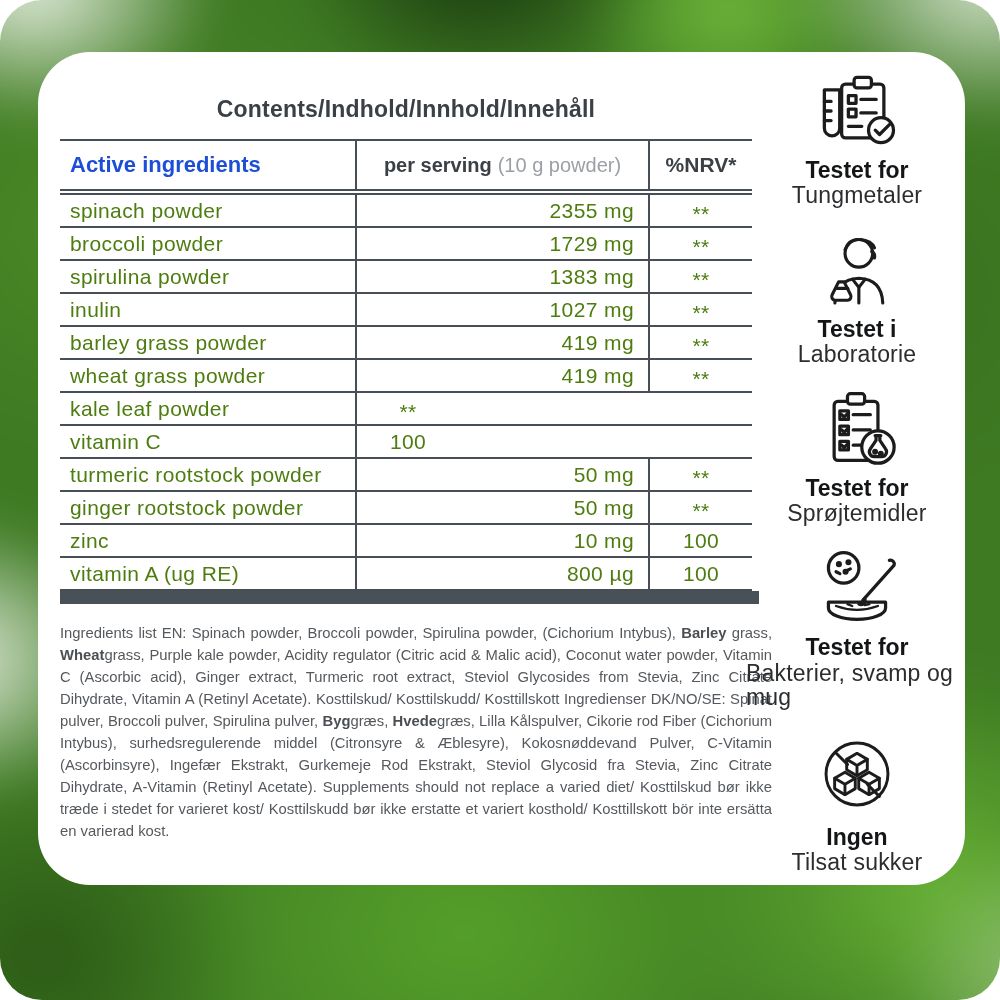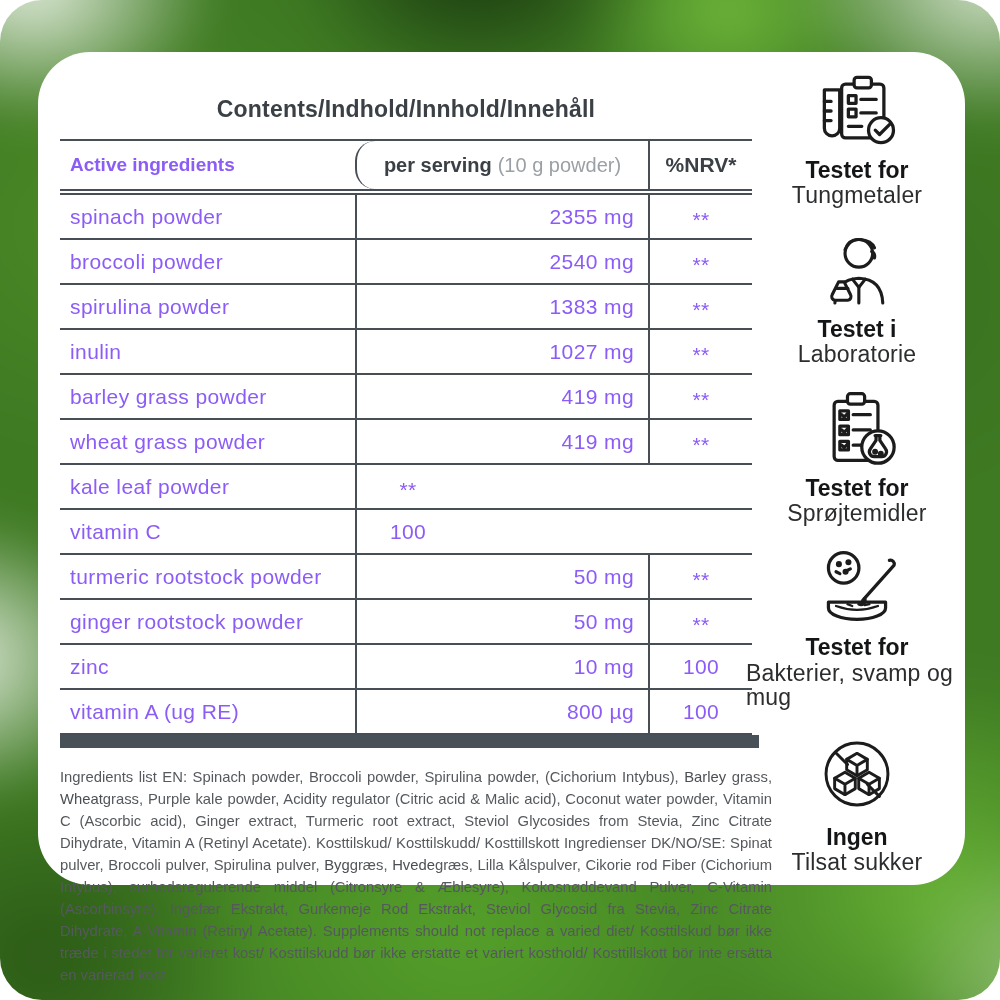--- a/index.html
+++ b/index.html
@@ -36,33 +36,33 @@
   
   .ctable { margin-top:16px; width:692px; border-collapse:collapse; color:#868c91; }
   .ctable .hrow { border-top:2px solid #474e55; border-bottom:6px double #474e55; }
   .ctable .hrow > div { height:48px; }
   .ctable .row { border-bottom:2px solid #474e55; }
   .rowflex { display:flex; align-items:stretch; }
   .cell { display:flex; align-items:center; }
   .c1 { width:295px; padding-left:10px; }
   .c2 { width:293px; border-left:2px solid #474e55; justify-content:flex-end; padding-right:14px; }
   .c3 { width:104px; border-left:2px solid #474e55; justify-content:center; }
-  .row .cell { height:43px; font-size:21px; letter-spacing:.4px; color:#8b5cf6; }
-  .hrow .c1 { font-weight:700; color:#8b5cf6; font-size:19px; }
-  .hrow .c2 { justify-content:center; padding-right:0; font-size:20px;border-radius:20px; }
+  .row .cell { height:31px; font-size:21px; letter-spacing:.4px; color:#4d7c0f; }
+  .hrow .c1 { font-weight:700; color:#1d4ed8; font-size:22px; }
+  .hrow .c2 { justify-content:center; padding-right:0; font-size:20px; }
   .hrow .c2 b { font-weight:700; color:#3a4045; margin-right:6px; }
   .hrow .c2 span { color:#9aa0a5; font-weight:400; }
   .hrow .c3 { font-weight:700; color:#3a4045; font-size:21px; }
   .nrv-star { font-size:19px; letter-spacing:1px; color:#8d9297; padding-top:6px; }
 
   .dark-bar { width:699px; height:13px; background:#495158; margin-top:0; }
 
   .ing-par { margin-top:18px; width:712px; font-size:14.8px; line-height:22px;
              color:#55595d; text-align:justify; }
-  .ing-par b { font-weight:400; color:#4b4f53; }
+  .ing-par b { font-weight:700; color:#4b4f53; }
 
   
   .rail { position:absolute; left:708px; top:20px; width:222px; height:802px;
           display:flex; flex-direction:column; justify-content:space-between; }
   .badge { display:flex; flex-direction:column; align-items:center; text-align:left; }
   .badge svg { display:block; }
   .badge-bold { margin-top:8px; font-size:23px; font-weight:800; color:#131517; line-height:1.1; }
   .badge-sub  { font-size:23px; font-weight:400; color:#2b2d2f; line-height:1.05; letter-spacing:.2px; }
 </style>
 </head>
@@ -89,21 +89,21 @@
           <div class="cell c3">%NRV*</div>
         </div>
         <div id="table-body">
             <div class="row rowflex">
               <div class="cell c1">spinach powder</div>
               <div class="cell c2">2355 mg</div>
               <div class="cell c3 nrv-star">**</div>
             </div>
             <div class="row rowflex">
               <div class="cell c1">broccoli powder</div>
-              <div class="cell c2">2540 mg</div>
+              <div class="cell c2">1729 mg</div>
               <div class="cell c3 nrv-star">**</div>
             </div>
             <div class="row rowflex">
               <div class="cell c1">spirulina powder</div>
               <div class="cell c2">1383 mg</div>
               <div class="cell c3 nrv-star">**</div>
             </div>
             <div class="row rowflex">
               <div class="cell c1">inulin</div>
               <div class="cell c2">1027 mg</div>

